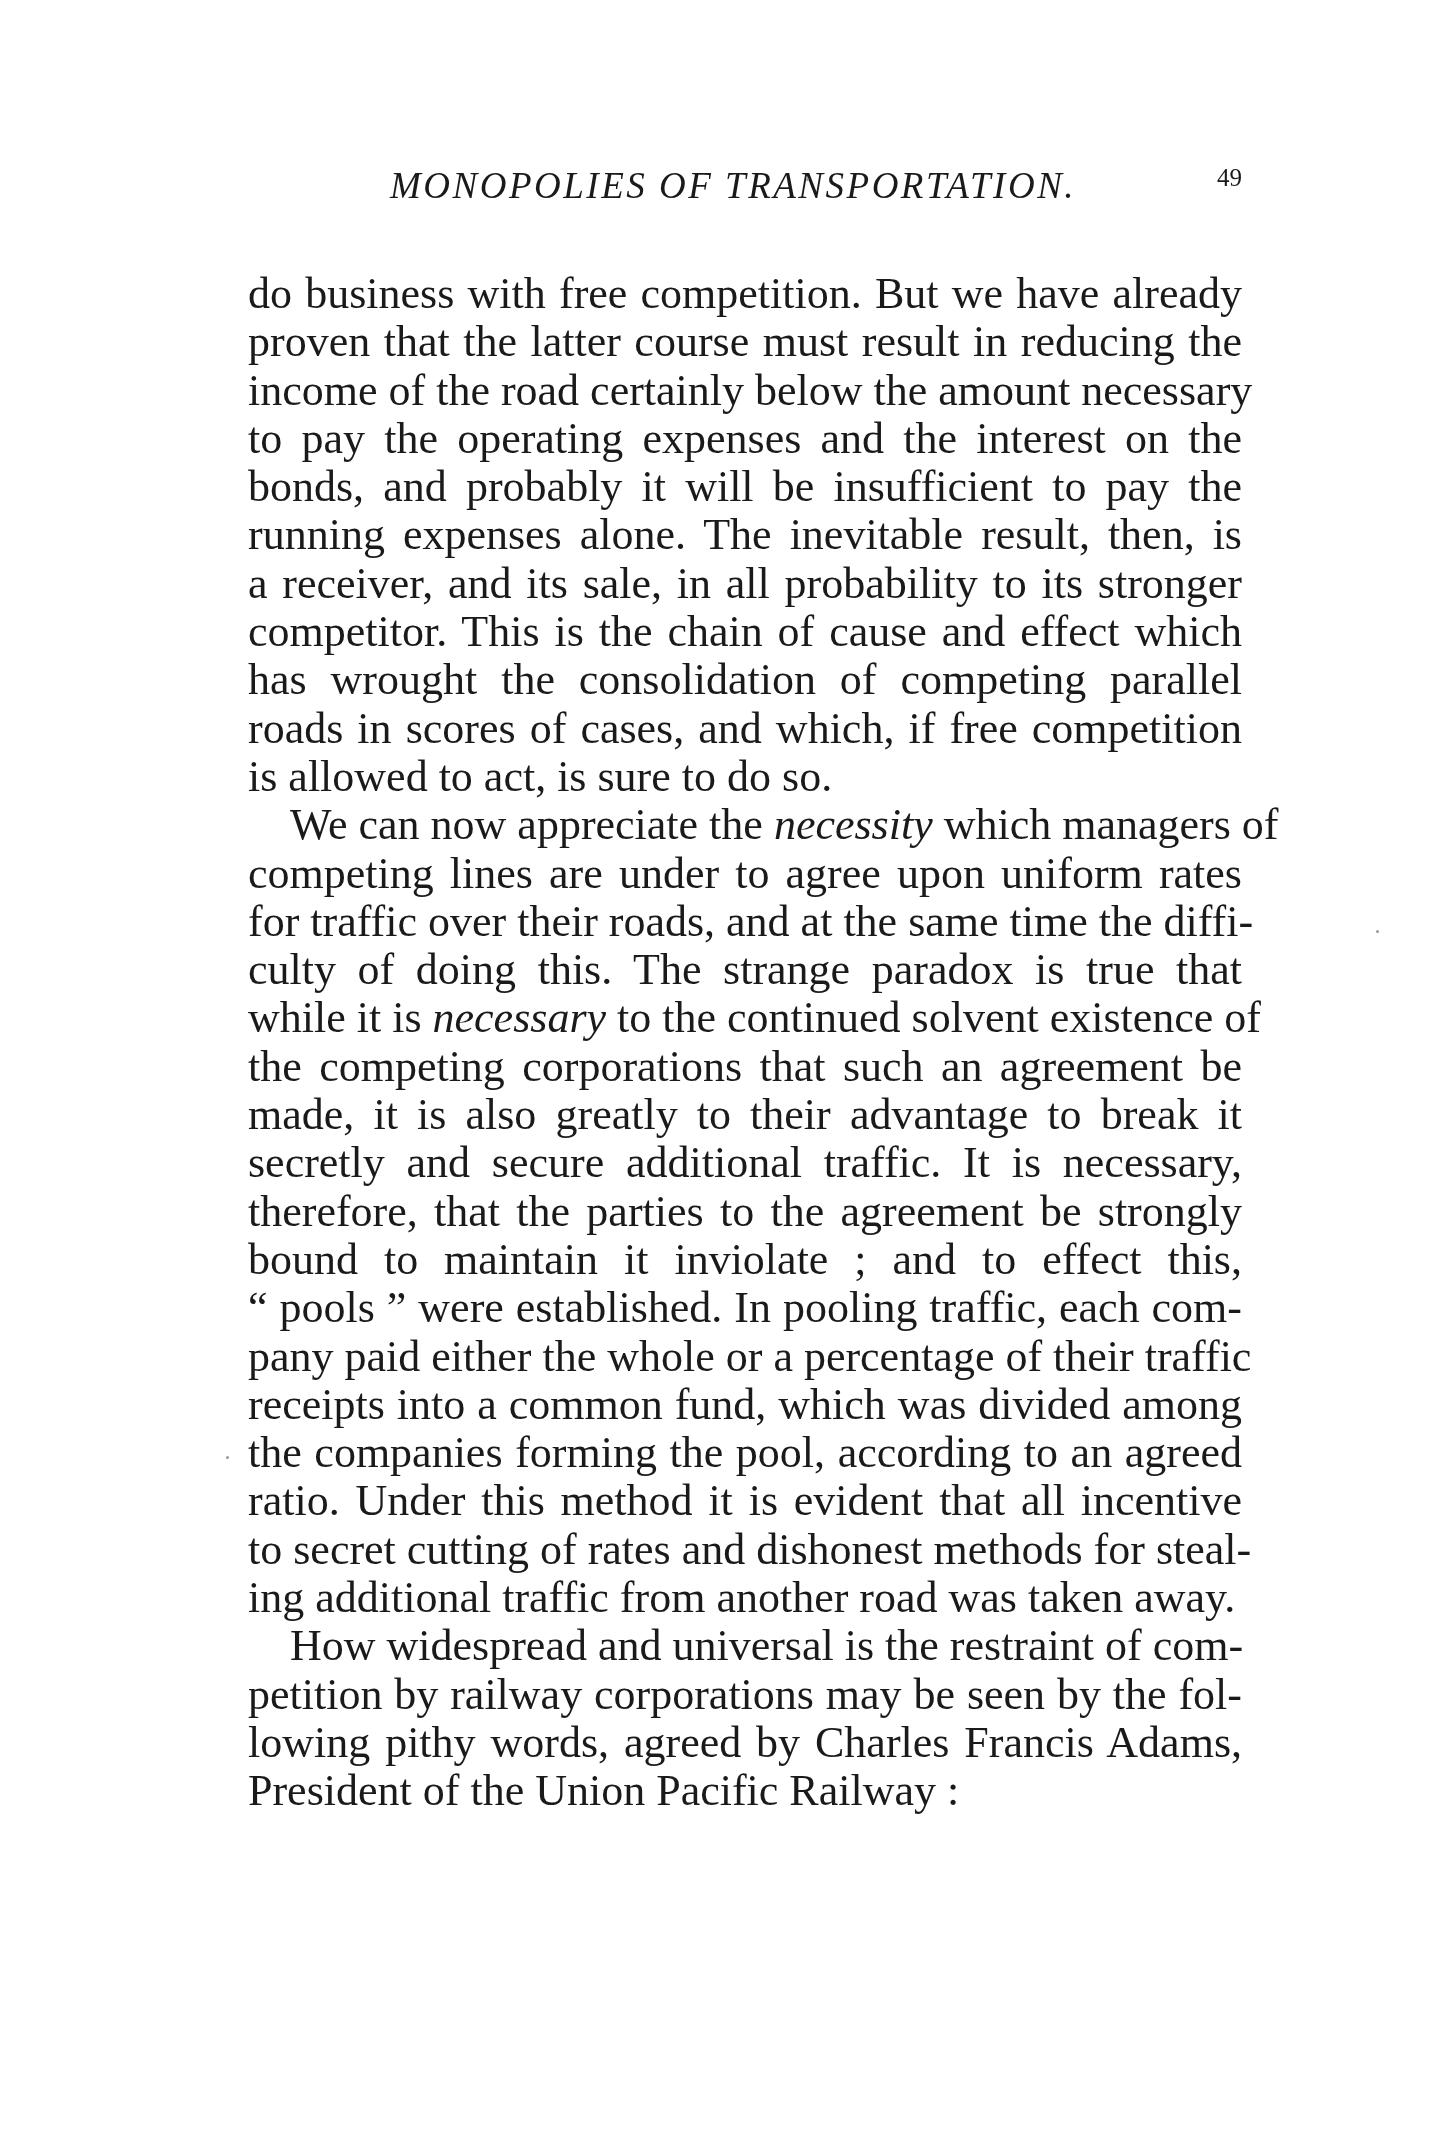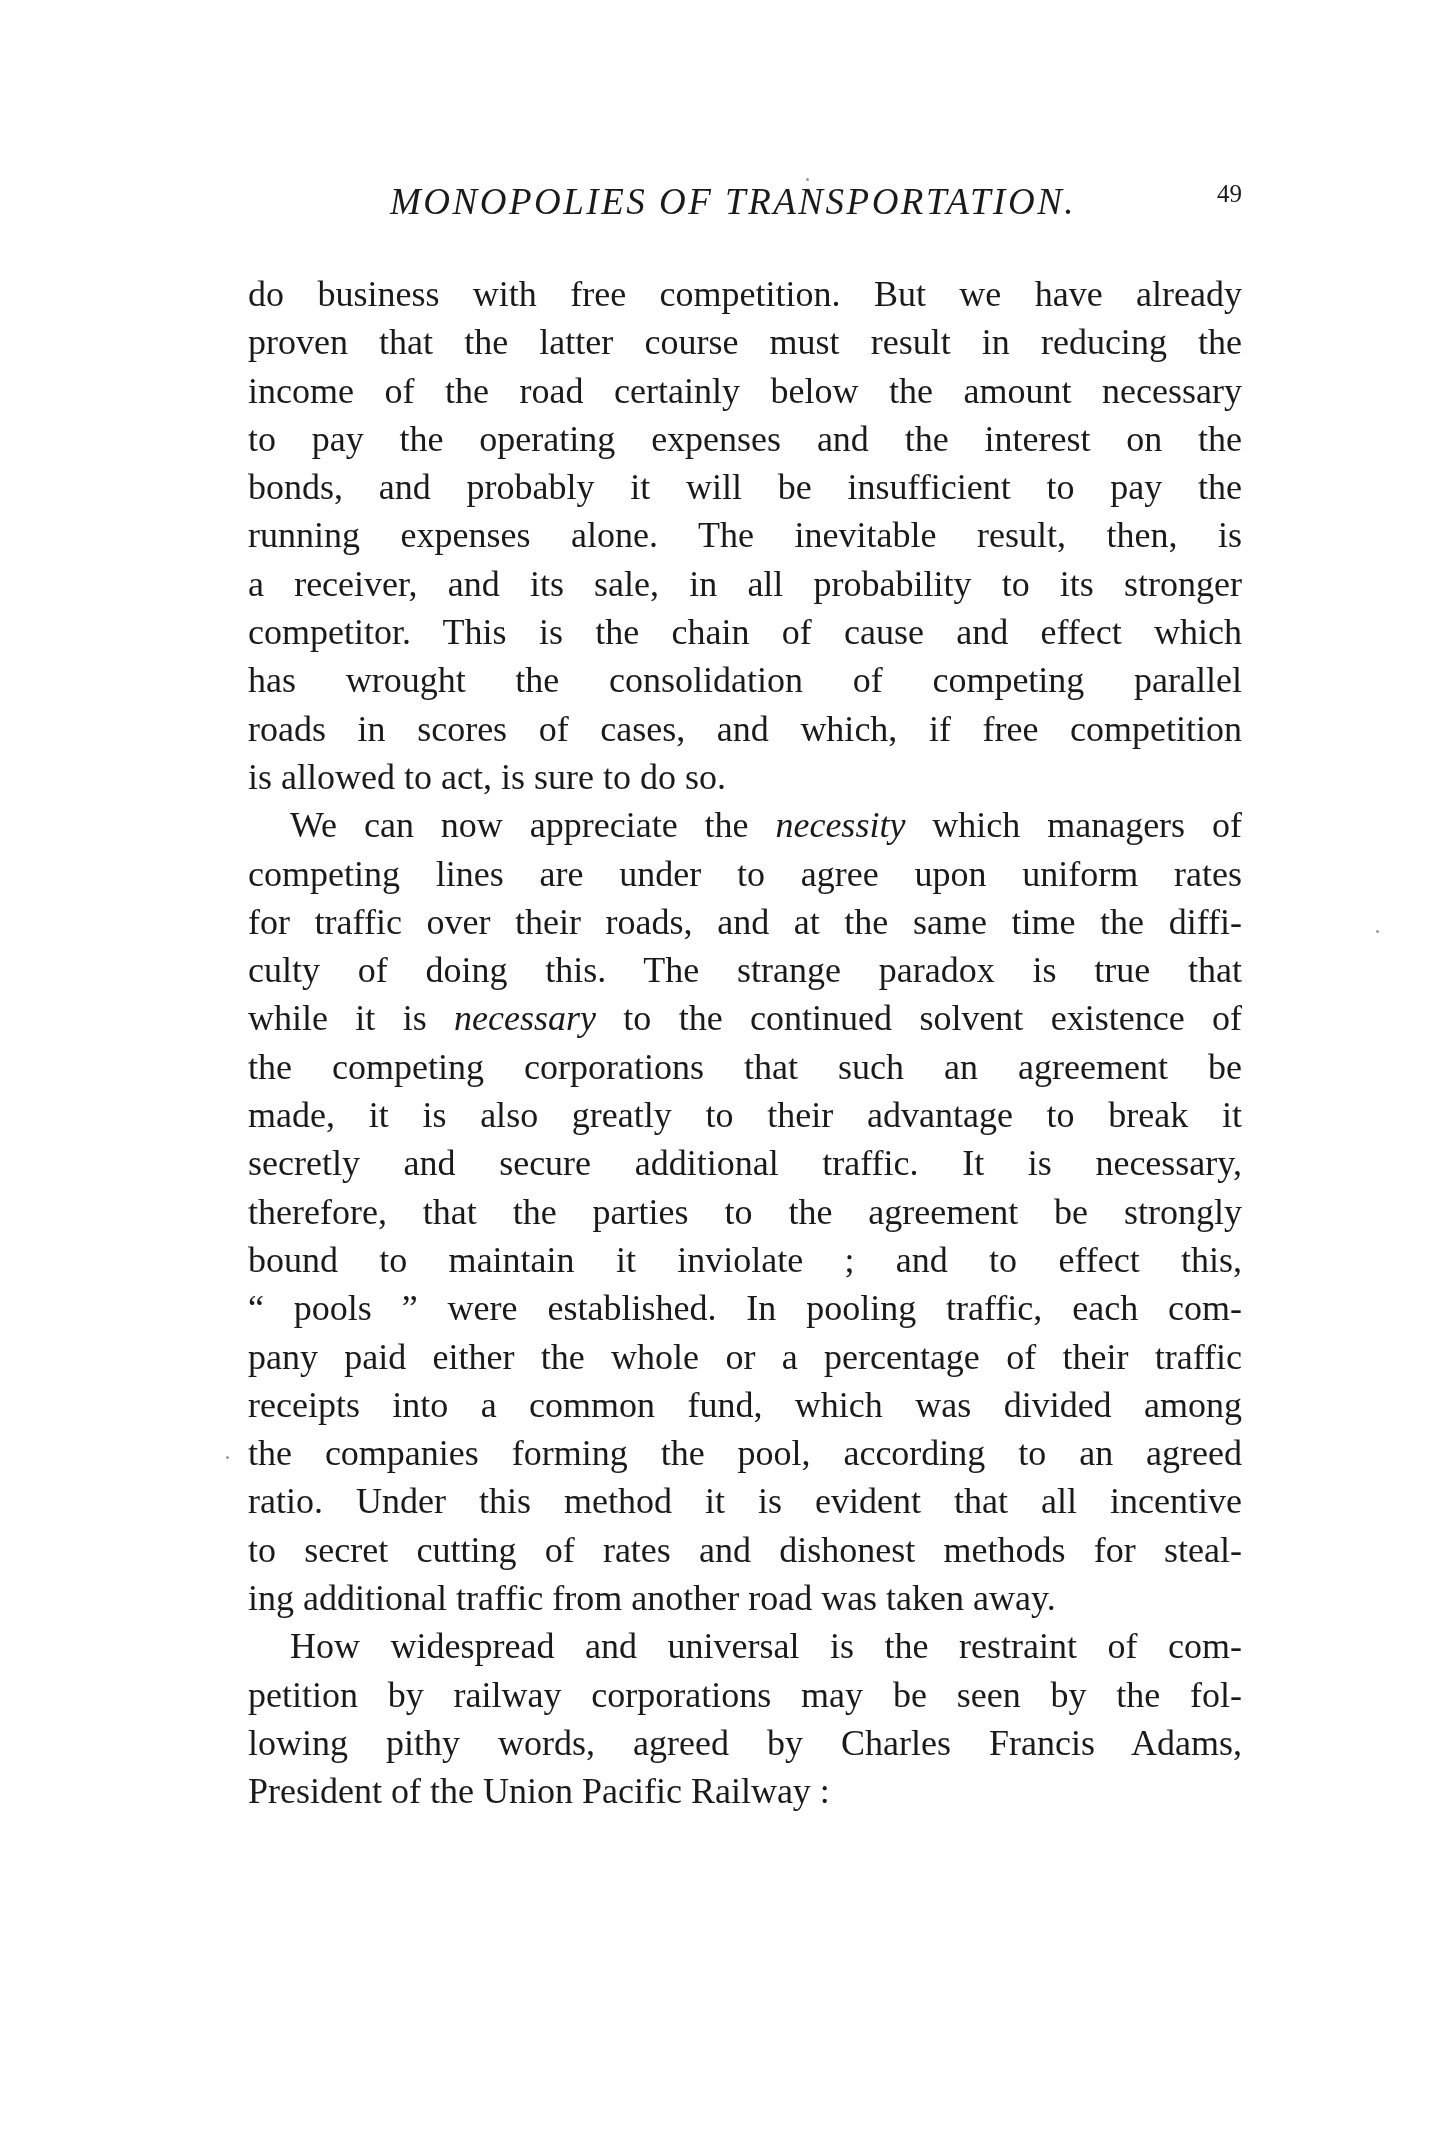--- a/index.html
+++ b/index.html
@@ -16,21 +16,21 @@
     color: #1a1a1a;
   }
   .page {
     position: absolute;
     left: 0; top: 0;
     width: 1433px;
     height: 2143px;
   }
   .running-head {
     position: absolute;
-    top: 180px;
+    top: 164px;
     left: 248px;
     width: 994px;
     height: 60px;
   }
   .running-title {
     position: absolute;
     left: 142px;
     top: 0;
     font-style: italic;
     font-size: 37px;
@@ -44,21 +44,21 @@
   }
   .body-text {
     position: absolute;
     left: 248px;
     top: 270px;
     width: 994px;
   }
   .line {
     height: 48.3px;
     line-height: 48.3px;
-    font-size: 36px;
+    font-size: 44px;
     white-space: nowrap;
     text-align: justify;
     text-align-last: justify;
   }
   .line.last {
     text-align-last: left;
   }
   .line.indent {
     padding-left: 42px;
   }

